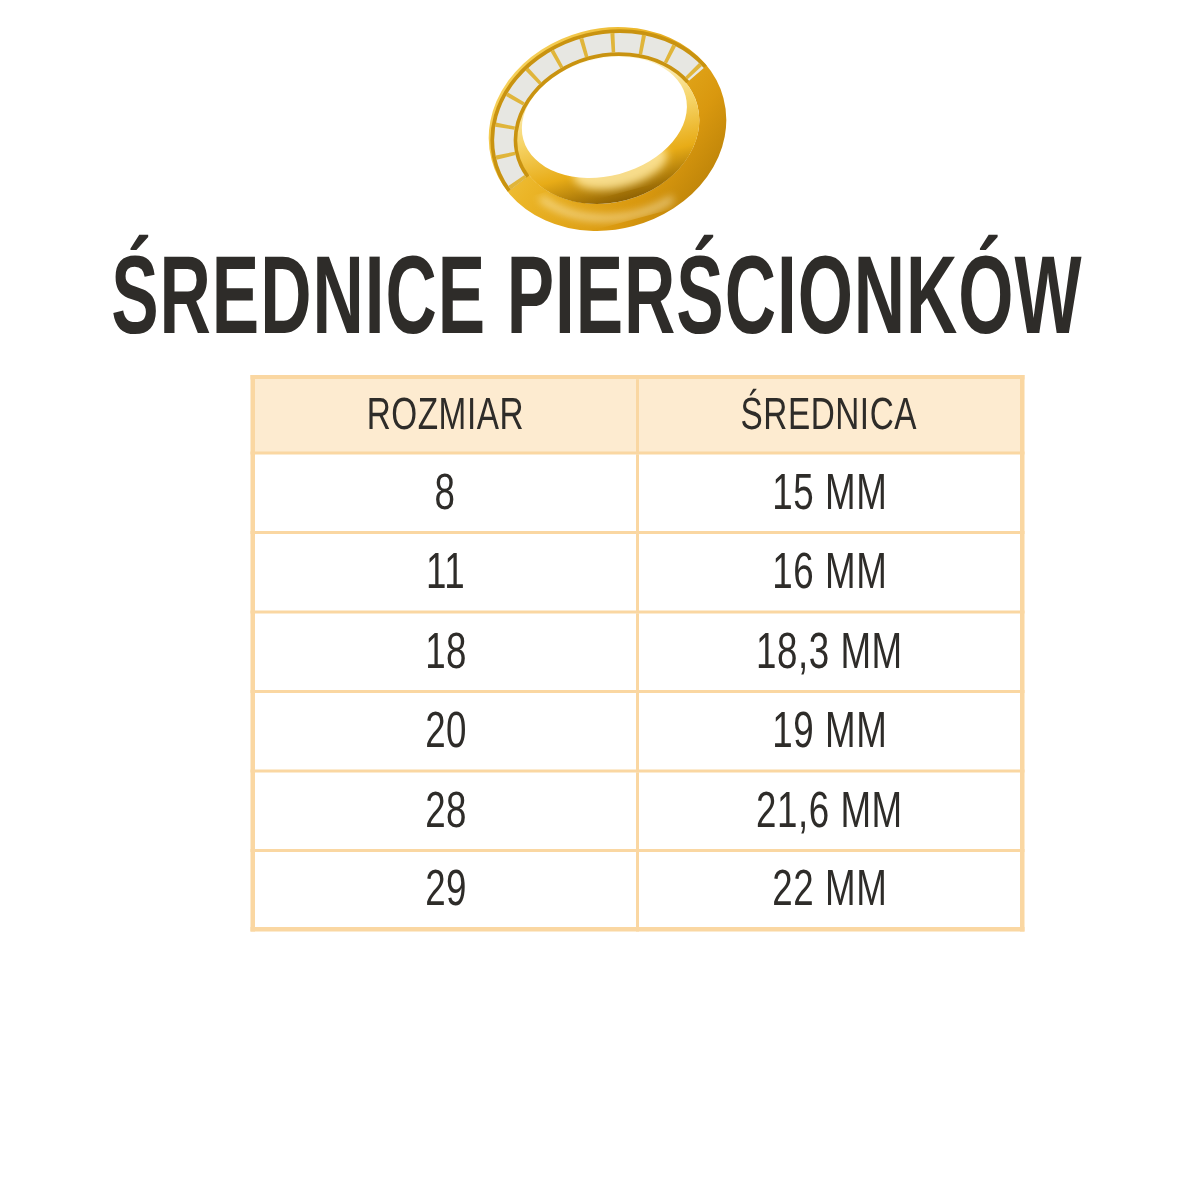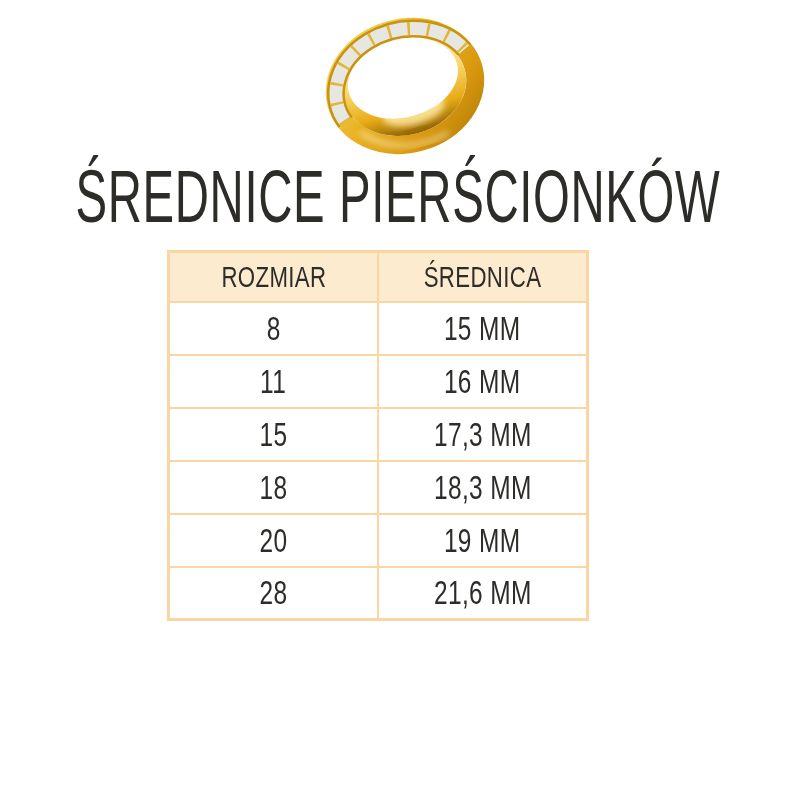--- a/index.html
+++ b/index.html
@@ -14,39 +14,39 @@
   .canvas{position:relative;width:800px;height:800px;background:var(--page-bg);}
 
   
   .ring-wrap{position:absolute;left:310px;top:0px;width:190px;height:172px;}
   .ring-wrap svg{display:block;width:100%;height:100%;}
 
   
   .title{
     position:absolute;left:0;top:160px;width:796px;height:72px;
     display:flex;align-items:center;justify-content:center;
-    font-weight:400;white-space:nowrap;
+    font-weight:700;white-space:nowrap;
   }
   .title .hand{
     font-size:74px;
     transform:scaleX(0.64);
     letter-spacing:1px;
   }
 
   
   .hand{
     display:inline-block;
     transform-origin:center;
     font-family:"Liberation Sans", sans-serif;
     color:var(--text-color);
   }
 
   
   table.size-table{
-    position:absolute;left:167px;top:250px;width:422px;
+    position:absolute;left:167px;top:250px;width:516px;
     border-collapse:collapse;
     table-layout:fixed;
     background:#fff;
     border:3px solid var(--border-color);
   }
   .size-table th,.size-table td{
     border:2px solid var(--border-color);
     text-align:center;vertical-align:middle;
     width:50%;
     overflow:hidden;white-space:nowrap;
@@ -122,31 +122,31 @@
     <tbody>
         <tr>
           <td><span class="hand">8</span></td>
           <td><span class="hand">15 MM</span></td>
         </tr>
         <tr>
           <td><span class="hand">11</span></td>
           <td><span class="hand">16 MM</span></td>
         </tr>
         <tr>
-          <td><span class="hand">15</span></td>
-          <td><span class="hand">17,3 MM</span></td>
-        </tr>
-        <tr>
           <td><span class="hand">18</span></td>
           <td><span class="hand">18,3 MM</span></td>
         </tr>
         <tr>
           <td><span class="hand">20</span></td>
           <td><span class="hand">19 MM</span></td>
         </tr>
         <tr>
           <td><span class="hand">28</span></td>
           <td><span class="hand">21,6 MM</span></td>
         </tr>
+        <tr>
+          <td><span class="hand">29</span></td>
+          <td><span class="hand">22 MM</span></td>
+        </tr>
       </tbody>
   </table>
 
 </div>
 
 </body></html>

